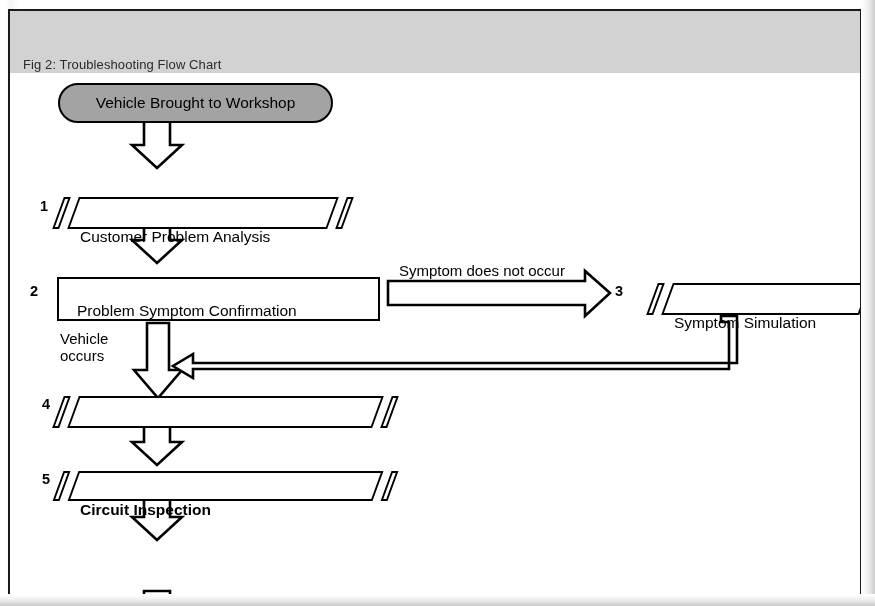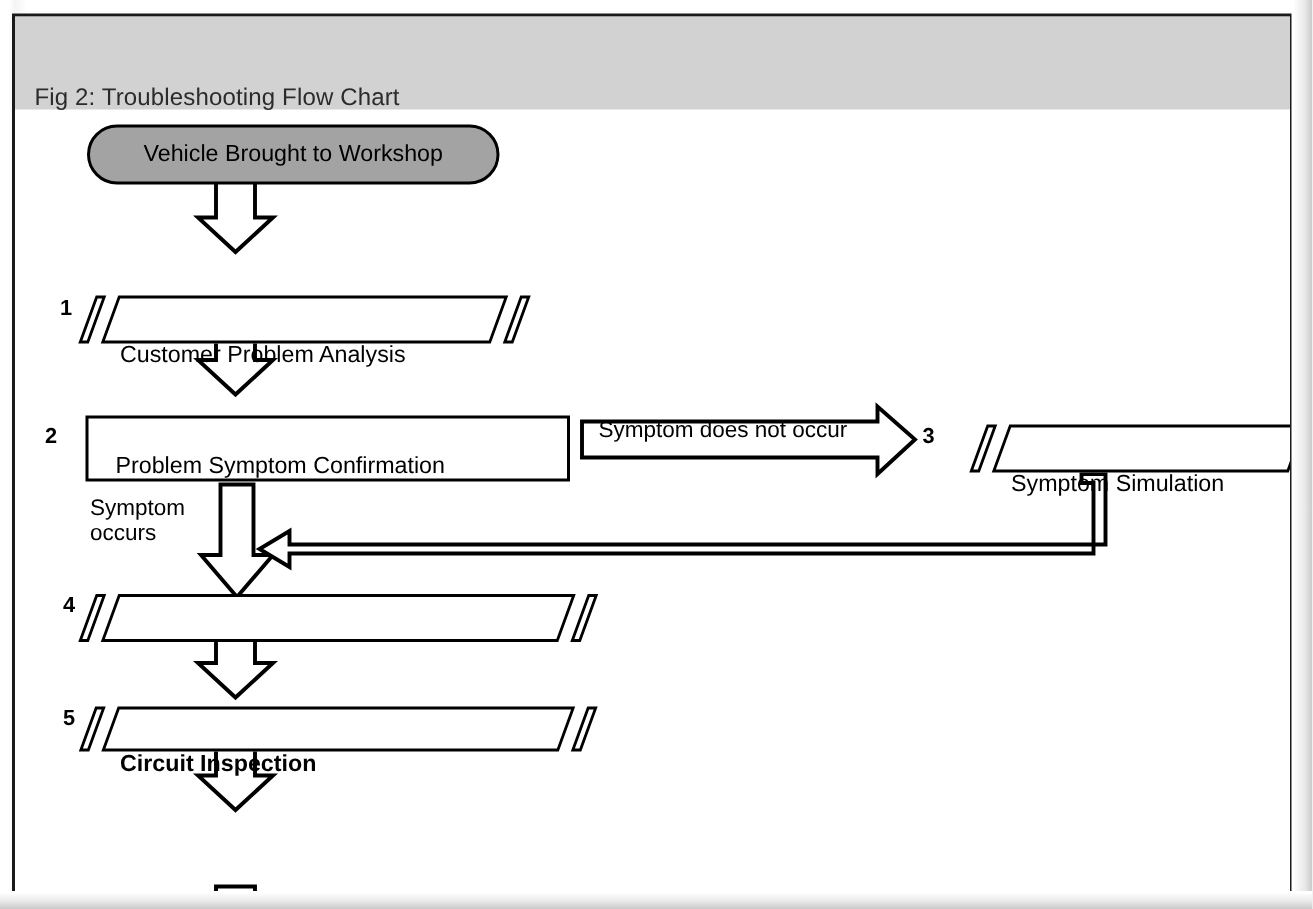--- a/index.html
+++ b/index.html
@@ -55,21 +55,21 @@
     position: absolute;
     left: 0; top: 0;
     width: 850px;
     height: 62px;
     background: #d2d2d2;
   }
   #figure-title {
     position: absolute;
     left: 13px;
     top: 46px;
-    font-size: 16px;
+    font-size: 13px;
     color: #2b2b2b;
     letter-spacing: 0.1px;
     white-space: nowrap;
   }
 
   #canvas {
     position: absolute;
     left: 0;
     top: 62px;
     width: 850px;
@@ -233,24 +233,24 @@
 
       <div class="step-num" style="left:32px; top:399px;">5</div>
       <div class="node slant-node bold" style="left:63px; top:398px; width:305px; height:30px;">
         <div class="slant-body"></div>
         <div class="slant-bar left"></div>
         <div class="slant-bar right"></div>
         <span class="node-label">Circuit Inspection</span>
       </div>
 
 
-      <div class="edge-label" style="left:389px; top:206px;">Symptom does not occur</div>
+      <div class="edge-label" style="left:389px; top:190px;">Symptom does not occur</div>
 
       <div class="edge-label" style="left:50px; top:258px;">
-        <div>Symptom</div>
+        <div>Vehicle</div>
         <div>occurs</div>
       </div>
 
     </div>
   </div>
 
   <div id="page-shade-right"></div>
   <div id="page-shade-bottom"></div>
 </div>
 

